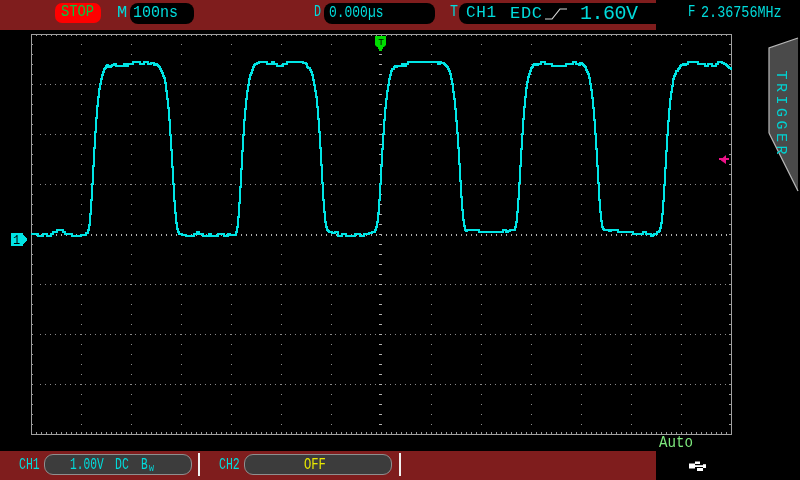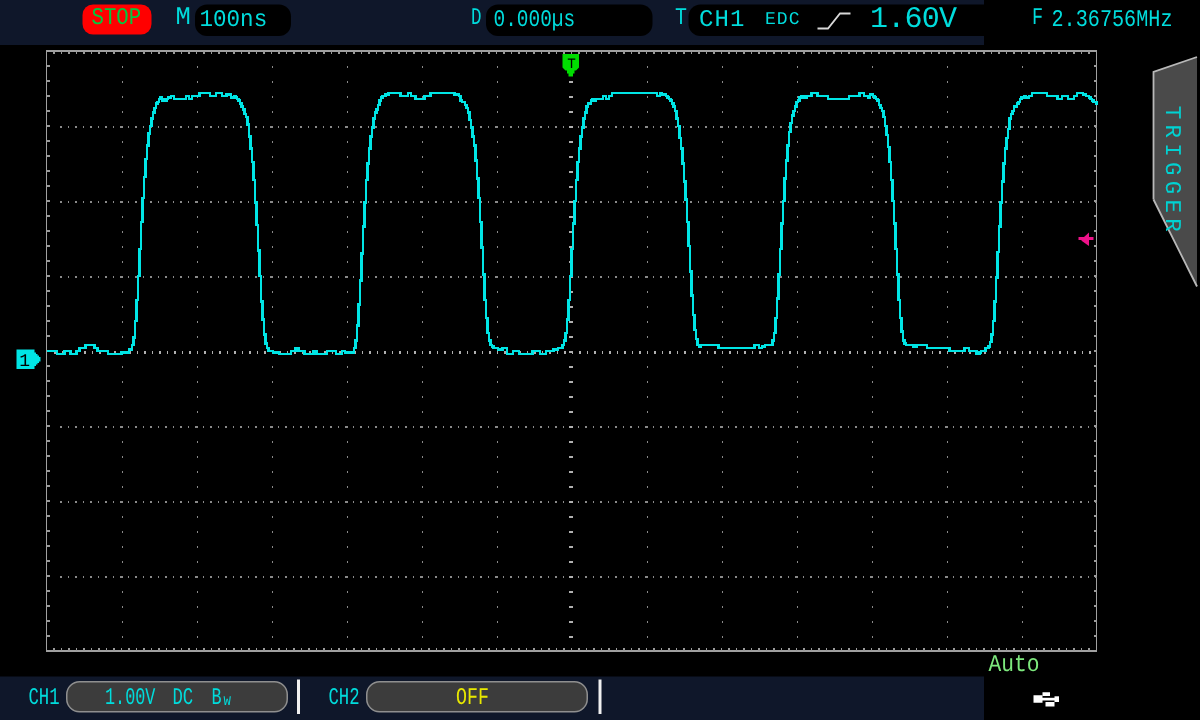--- a/index.html
+++ b/index.html
@@ -1,33 +1,33 @@
 <!DOCTYPE html>
 <html><head><meta charset="utf-8"><style>
 * { margin:0; padding:0; box-sizing:border-box; }
 html,body { width:800px; height:480px; background:#000; overflow:hidden; }
 body { position:relative; font-family:"Liberation Mono", monospace; }
-.bar { position:absolute; left:0; width:656px; background:#0f172a; }
+.bar { position:absolute; left:0; width:656px; background:#7f1d1d; }
 .abs { position:absolute; }
 .box { position:absolute; background:#000; border-radius:8px; height:21px; top:3px; }
 </style></head>
 <body>
 <div class="bar" style="top:0; height:30px;">
   <div class="abs" style="left:55px; top:3px; width:46px; height:20px; background:#ff0000; border-radius:7px;"></div>
   <span style="position:absolute; left:61px; top:2px; font-size:16px; line-height:21px; color:#00c840; display:inline-block; transform:scaleX(0.86); transform-origin:0 0; white-space:pre; ">STOP</span>
   <span style="position:absolute; left:117px; top:2px; font-size:17px; line-height:21px; color:#00dcdc; display:inline-block; transform:scaleX(1.0); transform-origin:0 0; white-space:pre; ">M</span>
   <div class="box" style="left:130px; width:64px;"></div>
   <span style="position:absolute; left:133px; top:3px; font-size:16px; line-height:21px; color:#00dcdc; display:inline-block; transform:scaleX(0.94); transform-origin:0 0; white-space:pre; ">100ns</span>
   <span style="position:absolute; left:314px; top:2px; font-size:16px; line-height:21px; color:#00dcdc; display:inline-block; transform:scaleX(0.73); transform-origin:0 0; white-space:pre; ">D</span>
   <div class="box" style="left:324px; width:111px;"></div>
   <span style="position:absolute; left:329px; top:3px; font-size:16px; line-height:21px; color:#00dcdc; display:inline-block; transform:scaleX(0.81); transform-origin:0 0; white-space:pre; ">0.000µs</span>
   <span style="position:absolute; left:450px; top:2px; font-size:16px; line-height:21px; color:#00dcdc; display:inline-block; transform:scaleX(0.83); transform-origin:0 0; white-space:pre; ">T</span>
   <div class="box" style="left:459px; width:214px;"></div>
   <span style="position:absolute; left:466px; top:3px; font-size:16px; line-height:21px; color:#00dcdc; display:inline-block; transform:scaleX(1.0); transform-origin:0 0; white-space:pre; letter-spacing:0.7px;">CH1</span>
-  <span style="position:absolute; left:510px; top:3px; font-size:12px; line-height:21px; color:#00dcdc; display:inline-block; transform:scaleX(1.0); transform-origin:0 0; white-space:pre; letter-spacing:0.7px;">EDC</span>
+  <span style="position:absolute; left:510px; top:3px; font-size:17px; line-height:21px; color:#00dcdc; display:inline-block; transform:scaleX(1.0); transform-origin:0 0; white-space:pre; letter-spacing:0.7px;">EDC</span>
   <svg class="abs" style="left:544px; top:3px;" width="24" height="21">
       <path d="M1,16 H8 L16,6 H23" stroke="#d8d8d8" fill="none" stroke-width="1.2"></path>
     </svg>
   <span style="position:absolute; left:580px; top:3px; font-size:20px; line-height:21px; color:#00dcdc; display:inline-block; transform:scaleX(1.0); transform-origin:0 0; white-space:pre; letter-spacing:-0.5px;">1.60V</span>
   <span style="position:absolute; left:688px; top:2px; font-size:16px; line-height:21px; color:#00dcdc; display:inline-block; transform:scaleX(0.77); transform-origin:0 0; white-space:pre; ">F</span>
   <div class="box" style="left:696px; width:102px;"></div>
   <span style="position:absolute; left:701px; top:3px; font-size:16px; line-height:21px; color:#00dcdc; display:inline-block; transform:scaleX(0.84); transform-origin:0 0; white-space:pre; ">2.36756MHz</span>
 </div>
 
 <svg class="abs" style="left:0; top:0;" width="800" height="480">

